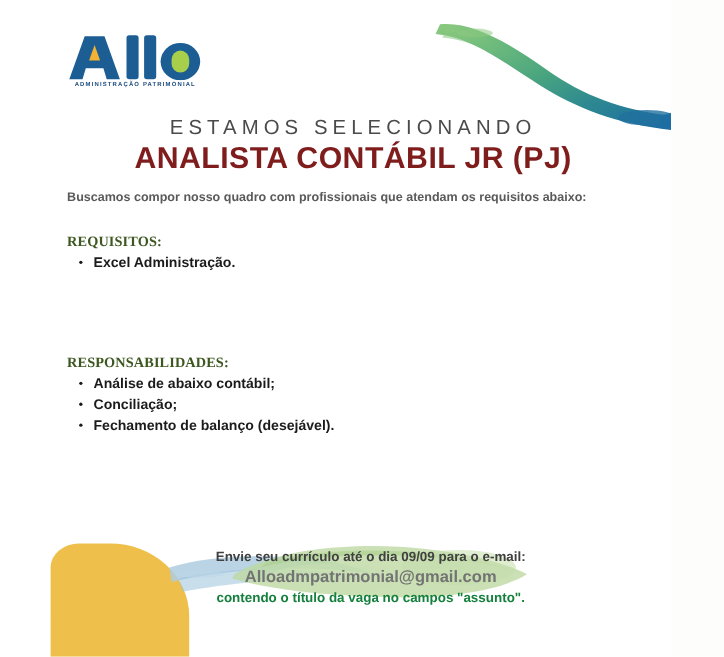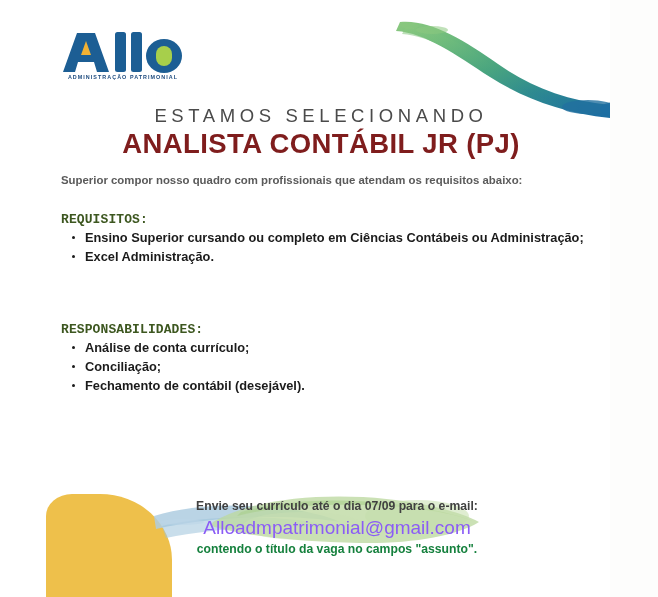--- a/index.html
+++ b/index.html
@@ -145,21 +145,21 @@
   
   .section {
     position: absolute;
     left: 29px;
     width: 545px;
   }
   #section-requisitos { top: 212px; }
   #section-responsabilidades { top: 322px; }
 
   .section-title {
-    font-family: Liberation Mono, monospace;
+    font-family: Liberation Serif, serif;
     font-size: 13px;
     font-weight: bold;
     color: #3d5720;
     margin: 0 0 2px 0;
     letter-spacing: 0.1px;
   }
 
   .bullet-list {
     margin: 0;
     padding: 0;
@@ -195,23 +195,23 @@
   }
   #footer-line1 {
     font-family: "Liberation Sans", sans-serif;
     font-size: 12.2px;
     font-weight: bold;
     color: #404040;
     line-height: 1.42;
   }
   #footer-email {
     font-family: "Liberation Sans", sans-serif;
-    font-size: 19px;
-    font-weight: normal;
-    color: #8b5cf6;
+    font-size: 15px;
+    font-weight: bold;
+    color: #737373;
     line-height: 1.34;
   }
   #footer-line3 {
     font-family: "Liberation Sans", sans-serif;
     font-size: 12.2px;
     font-weight: bold;
     color: #15803d;
     line-height: 1.42;
   }
 </style>
@@ -252,69 +252,65 @@
         <rect x="70" y="1" width="11" height="40" rx="2.5" fill="#1c5e94"></rect>
 
         <ellipse cx="103" cy="25" rx="18" ry="17" fill="#1c5e94"></ellipse>
         <rect x="95" y="15" width="16" height="20" rx="8" fill="#a7cf4b"></rect>
       </svg>
       <div id="logo-tagline">ADMINISTRAÇÃO PATRIMONIAL</div>
     </div>
 
     <div id="eyebrow">ESTAMOS SELECIONANDO</div>
     <div id="headline">ANALISTA CONTÁBIL JR (PJ)</div>
-    <div id="subtitle">Superior compor nosso quadro com profissionais que atendam os requisitos abaixo:</div>
+    <div id="subtitle">Buscamos compor nosso quadro com profissionais que atendam os requisitos abaixo:</div>
 
     <div class="section" id="section-requisitos">
       <div class="section-title">REQUISITOS:</div>
       <ul class="bullet-list">
-        <li>
-          <span class="dot"></span>
-          <span>Ensino Superior cursando ou completo em Ciências Contábeis ou Administração;</span>
-        </li>
         <li>
           <span class="dot"></span>
           <span>Excel Administração.</span>
         </li>
       </ul>
     </div>
 
     <div class="section" id="section-responsabilidades">
       <div class="section-title">RESPONSABILIDADES:</div>
       <ul class="bullet-list">
         <li>
           <span class="dot"></span>
-          <span>Análise de conta currículo;</span>
+          <span>Análise de abaixo contábil;</span>
         </li>
         <li>
           <span class="dot"></span>
           <span>Conciliação;</span>
         </li>
         <li>
           <span class="dot"></span>
-          <span>Fechamento de contábil (desejável).</span>
+          <span>Fechamento de balanço (desejável).</span>
         </li>
       </ul>
     </div>
 
     <div id="shape-yellow"></div>
 
     <svg class="deco" id="brush-footer-blue" viewBox="0 0 190 44" xmlns="http://www.w3.org/2000/svg">
       <path d="M2,16 C34,6 78,3 128,8 C156,11 176,16 188,22 C170,19 146,17 120,17 C80,17 38,21 4,29 Z" fill="#aecde0" opacity="0.85"></path>
       <path d="M10,26 C44,18 88,15 134,19 C158,21 176,25 186,29 C168,27 144,26 118,27 C82,28 44,32 14,38 Z" fill="#9cc2da" opacity="0.55"></path>
       <ellipse cx="30" cy="22" rx="22" ry="3" fill="#bcd6e7" opacity="0.6"></ellipse>
     </svg>
 
     <svg class="deco" id="brush-footer-green" viewBox="0 0 275 56" xmlns="http://www.w3.org/2000/svg">
       <path d="M6,30 C40,10 96,2 156,5 C206,8 250,18 272,30 C250,44 204,52 152,51 C92,50 38,44 4,34 Z" fill="#bcd9a0" opacity="0.78"></path>
       <path d="M34,20 C76,8 130,6 180,11 C218,15 248,22 266,29 C242,20 202,14 158,13 C108,12 64,15 30,24 Z" fill="#a9cf8c" opacity="0.6"></path>
       <ellipse cx="210" cy="24" rx="52" ry="16" fill="#c5dfac" opacity="0.55"></ellipse>
       <ellipse cx="96" cy="34" rx="60" ry="14" fill="#c9e0b4" opacity="0.45"></ellipse>
     </svg>
 
     <div id="footer">
-      <div id="footer-line1">Envie seu currículo até o dia 07/09 para o e-mail:</div>
+      <div id="footer-line1">Envie seu currículo até o dia 09/09 para o e-mail:</div>
       <div id="footer-email">Alloadmpatrimonial@gmail.com</div>
       <div id="footer-line3">contendo o título da vaga no campos "assunto".</div>
     </div>
 
   </div>
 </div>
 
 </body></html>

